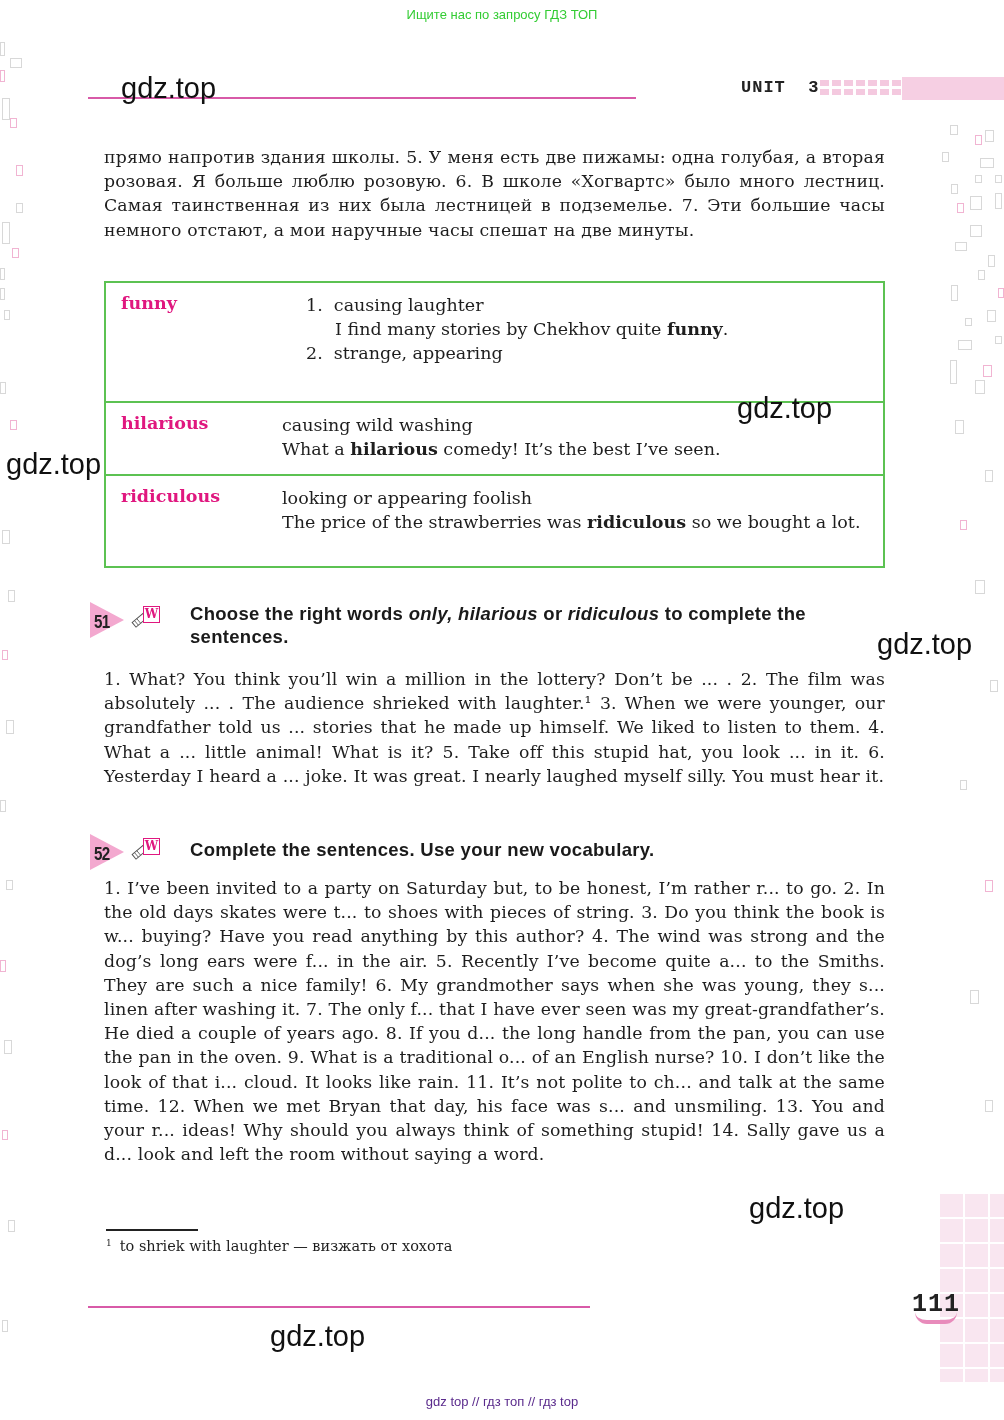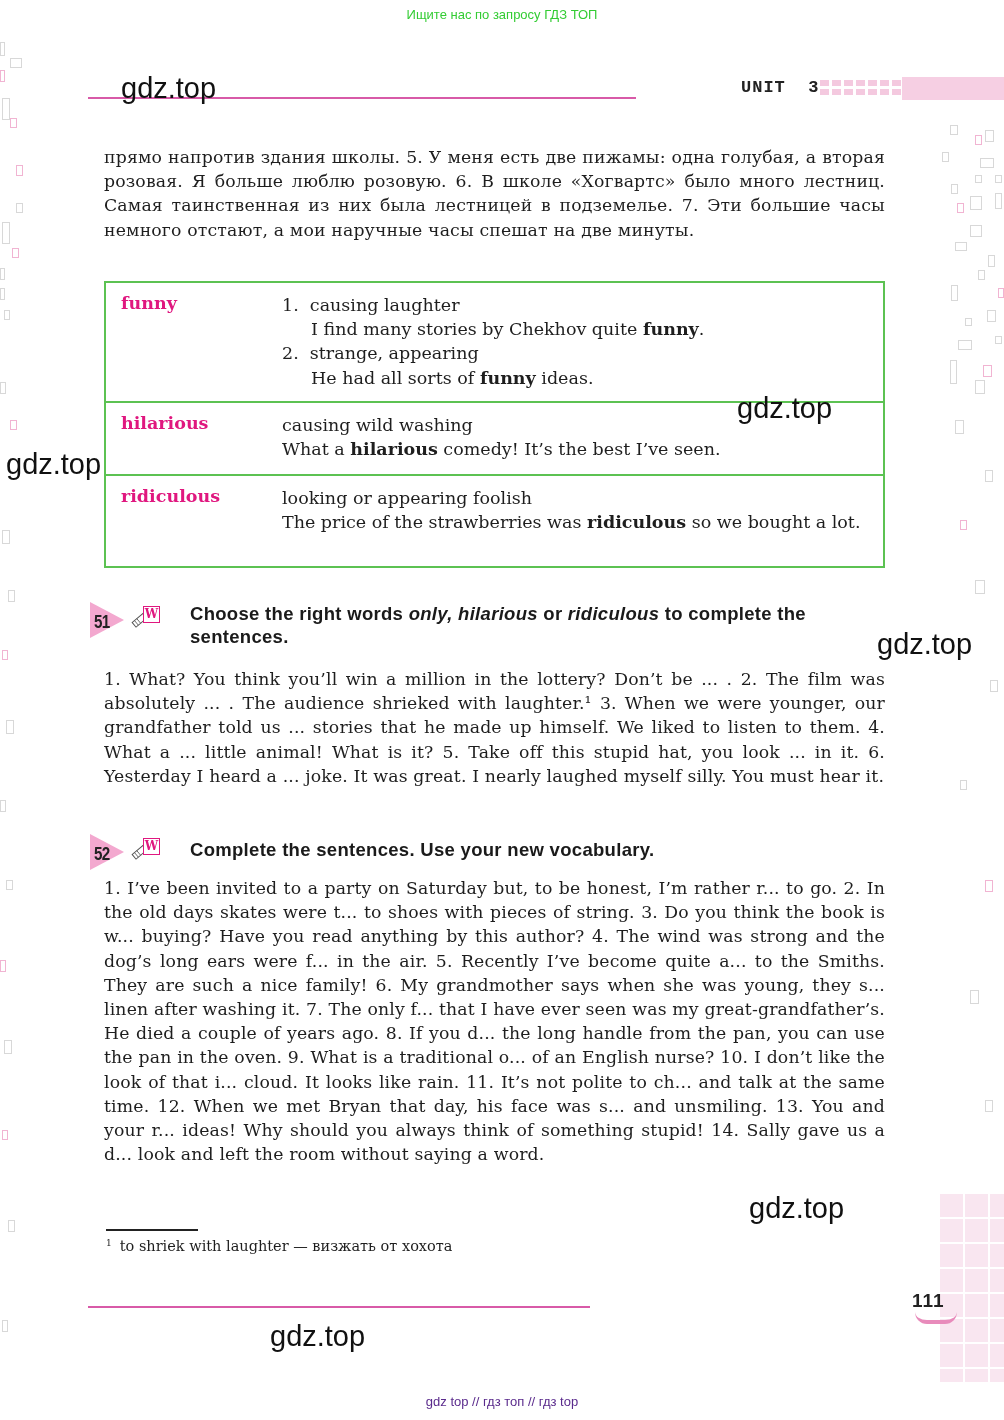--- a/index.html
+++ b/index.html
@@ -43,22 +43,22 @@
   .ex-icon .w-box { position: absolute; right: 6px; top: 0; width: 17px; height: 17px; border: 1.5px solid #e0177f;
     color: #e0177f; font-size: 12px; font-weight: bold; text-align: center; line-height: 14px; background: #fff; }
   .ex-title { margin-left: 24px; font-family: "Liberation Sans", sans-serif; font-weight: bold; font-size: 18.5px;
     line-height: 23px; color: #1a1a1a; width: 694px; letter-spacing: 0.3px; }
   .ex-title i { font-style: italic; }
 
   .footnote-rule { position: absolute; top: 1229px; left: 106px; width: 92px; height: 2px; background: #222; }
   .footnote { position: absolute; top: 1238px; left: 106px; font-size: 14.5px; text-align: center; }
   .footnote sup { font-size: 9px; vertical-align: top; margin-right: 8px; }
 
-  .page-num { position: absolute; top: 1290px; left: 912px; font-family: Liberation Sans, sans-serif;
-    font-weight: bold; font-size: 19px; color: #222; letter-spacing: 1px; }
+  .page-num { position: absolute; top: 1290px; left: 912px; font-family: Liberation Mono, monospace;
+    font-weight: bold; font-size: 25px; color: #222; letter-spacing: 1px; }
   .page-swoosh { position: absolute; top: 1312px; left: 915px; width: 42px; height: 12px;
     border-bottom: 4px solid #e88bbb; border-radius: 0 0 40px 40px; }
 
   .grid-deco-br { position: absolute; top: 1192px; left: 938px; width: 66px; height: 190px;
     background-color: #f9e4ef;
     background-image: linear-gradient(#fff 2px, transparent 2px), linear-gradient(90deg, #fff 2px, transparent 2px);
     background-size: 25px 25px; opacity: 0.9; }
 
   .deco { position: absolute; border: 1px solid #d8d8d8; }
   .deco.pink { border-color: #f1b4d2; }
@@ -153,27 +153,26 @@
   <div class="deco" style="top:680px;left:990px;width:8px;height:12px;"></div>
   <div class="deco" style="top:780px;left:960px;width:7px;height:10px;"></div>
   <div class="deco pink" style="top:880px;left:985px;width:8px;height:12px;"></div>
   <div class="deco" style="top:990px;left:970px;width:9px;height:14px;"></div>
   <div class="deco" style="top:1100px;left:985px;width:8px;height:12px;"></div>
 </div>
 
 <div class="para" style="top:145px;">прямо напротив здания школы. 5. У меня есть две пижамы: одна голубая, а вторая розовая. Я больше люблю розовую. 6. В школе «Хогвартс» было много лестниц. Самая таинственная из них была лестницей в подземелье. 7. Эти большие часы немного отстают, а мои наручные часы спешат на две минуты.</div>
 
 <div class="vocab-table">
-  <div class="vocab-row" style="height:118px;">
+  <div class="vocab-row" style="height:118px;gap:24px;">
     <div class="vocab-word">funny</div>
     <div class="vocab-defs">
       <div><span>1.</span>&nbsp;&nbsp;<span>causing laughter</span></div>
       <div class="indent"><span>I find many stories by Chekhov quite </span><b>funny</b><span>.</span></div>
       <div><span>2.</span>&nbsp;&nbsp;<span>strange, appearing</span></div>
-      <div class="indent"><span>He had all sorts of </span><b>funny</b><span> ideas.</span></div>
     </div>
   </div>
   <div class="vocab-row" style="height:73px;">
     <div class="vocab-word">hilarious</div>
     <div class="vocab-defs">
       <div>causing wild washing</div>
       <div><span>What a </span><b>hilarious</b><span> comedy! It’s the best I’ve seen.</span></div>
     </div>
   </div>
   <div class="vocab-row" style="height:92px;">

